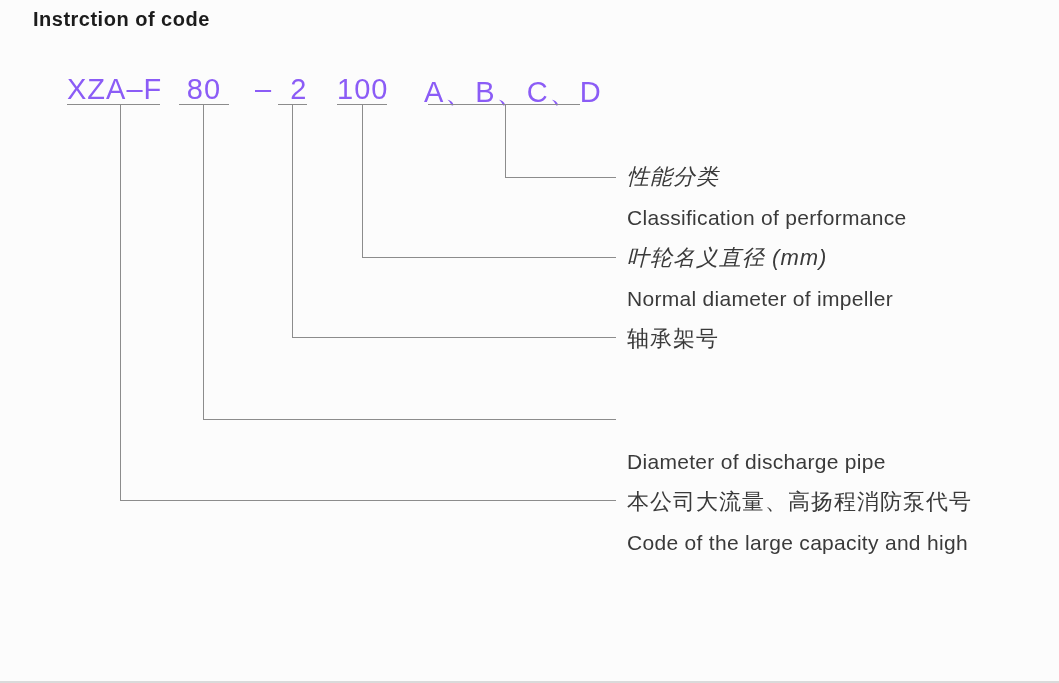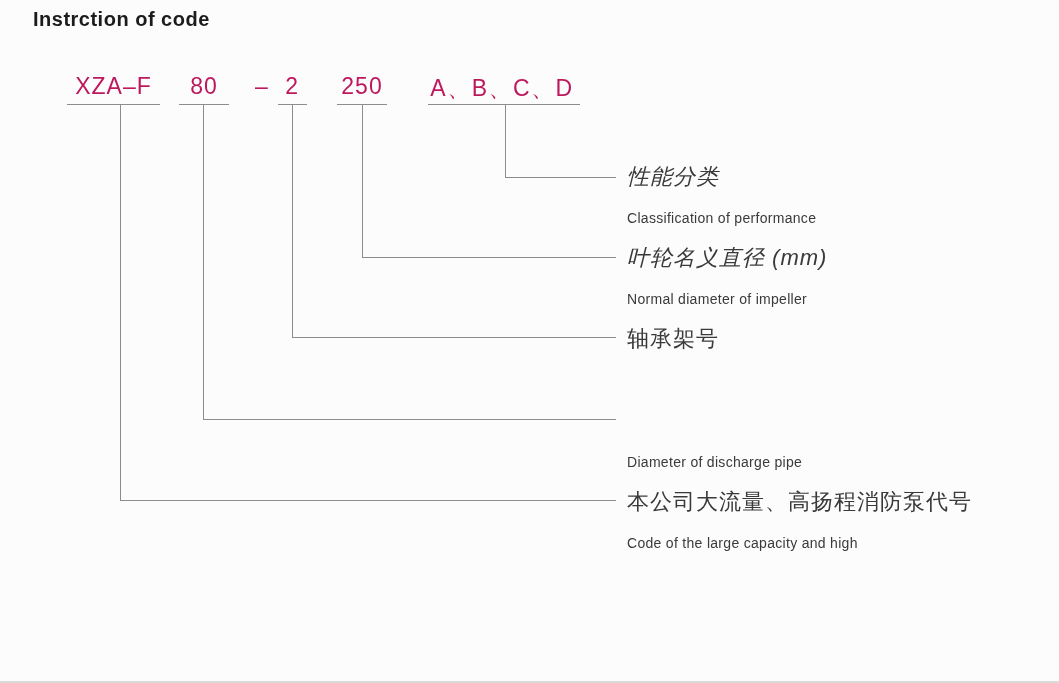--- a/index.html
+++ b/index.html
@@ -31,22 +31,22 @@
     font-size: 20px;
     font-weight: 700;
     color: #1c1c1c;
     letter-spacing: 0.5px;
     white-space: nowrap;
   }
   .code-seg {
     position: absolute;
     top: 73px;
     height: 28px;
-    font-size: 23px;
-    color: #be185d;
+    font-size: 29px;
+    color: #8b5cf6;
     text-align: center;
     white-space: nowrap;
     letter-spacing: 1px;
   }
   .seg-1 { left: 67px;  width: 93px; }
   .seg-2 { left: 179px; width: 50px; }
   .seg-3 { left: 244px; width: 63px; text-align: left; padding-left: 11px; box-sizing: border-box; word-spacing: 9px; }
   .seg-4 { left: 337px; width: 50px; }
   .seg-5 { left: 424px; width: 156px; letter-spacing: 1.5px; }
   .line {
@@ -73,21 +73,21 @@
   .h-5 { left: 505px; top: 177px; width: 111px; height: 1px; }
   .lbl {
     position: absolute;
     left: 627px;
     height: 28px;
     line-height: 28px;
     white-space: nowrap;
     color: #3a3a3a;
   }
   .lbl.zh { font-size: 22px; letter-spacing: 1px; }
-  .lbl.en { font-size: 14px; letter-spacing: 0.3px; }
+  .lbl.en { font-size: 21px; letter-spacing: 0.3px; }
   .y-zh-1 { top: 163px; font-style: italic; }
   .y-en-1 { top: 204px; }
   .y-zh-2 { top: 244px; font-style: italic; }
   .y-en-2 { top: 285px; }
   .y-zh-3 { top: 325px; }
   .y-en-3 { top: 366px; }
   .y-zh-4 { top: 407px; }
   .y-en-4 { top: 448px; }
   .y-zh-5 { top: 488px; }
   .y-en-5 { top: 529px; }
@@ -96,21 +96,21 @@
 </head>
 <body>
 
 <div class="canvas">
 
   <div class="title">Instrction of code</div>
 
   <div class="code-seg seg-1">XZA–F</div>
   <div class="code-seg seg-2">80</div>
   <div class="code-seg seg-3">– 2</div>
-  <div class="code-seg seg-4">250</div>
+  <div class="code-seg seg-4">100</div>
   <div class="code-seg seg-5">A、B、C、D</div>
 
   <div class="line u-1"></div>
   <div class="line u-2"></div>
   <div class="line u-3"></div>
   <div class="line u-4"></div>
   <div class="line u-5"></div>
 
   <div class="line v-1"></div>
   <div class="line v-2"></div>

